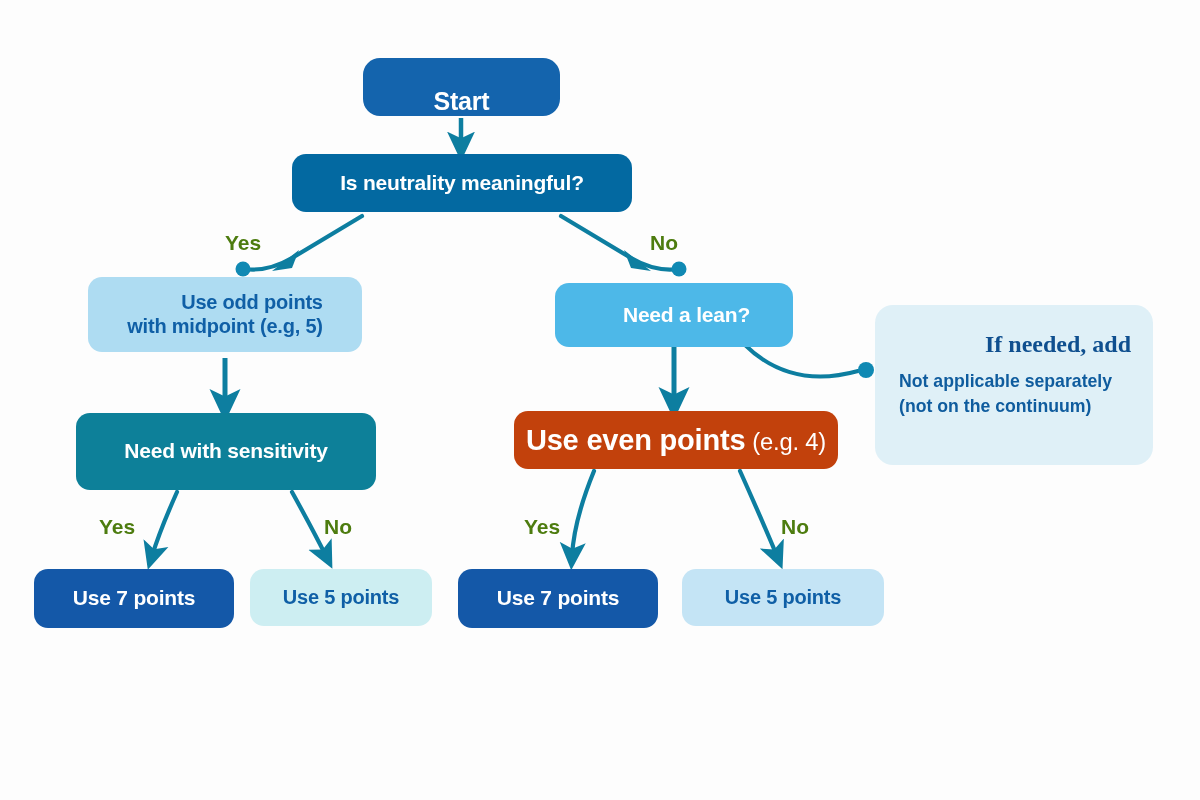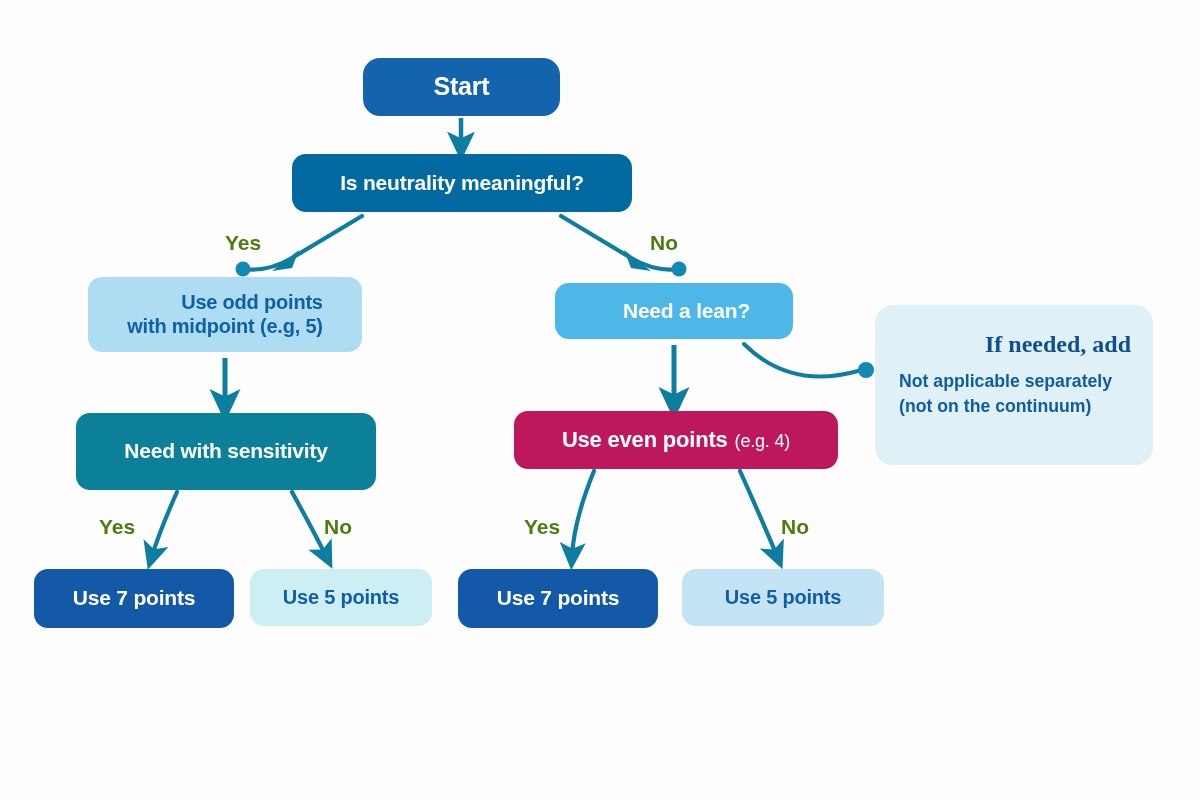--- a/index.html
+++ b/index.html
@@ -44,46 +44,46 @@
   .node .line2 { display: block; }
   .sub {
     font-weight: normal;
     font-size: 0.82em;
   }
 
   
   .n-start {
     left: 363px; top: 58px; width: 197px; height: 58px;
     background: #1464ad; color: #ffffff;
-    font-size: 25px; border-radius: 17px;
+    font-size: 25px; border-radius: 17px; align-items: flex-end;
   }
   .n-neutral {
     left: 292px; top: 154px; width: 340px; height: 58px;
     background: #0369a1; color: #ffffff;
     font-size: 21px; border-radius: 14px;
   }
   .n-odd {
     left: 88px; top: 277px; width: 274px; height: 75px;
     background: #aedcf2; color: #0f5fa6;
     font-size: 20px; border-radius: 14px; text-align: right;
   }
   .n-lean {
-    left: 555px; top: 283px; width: 238px; height: 56px;
+    left: 555px; top: 283px; width: 238px; height: 64px;
     background: #4db8e8; color: #ffffff;
     font-size: 21px; border-radius: 14px; padding-left: 25px;
   }
   .n-sens {
     left: 76px; top: 413px; width: 300px; height: 77px;
     background: #0d8099; color: #ffffff;
     font-size: 21px; border-radius: 14px;
   }
   .n-even {
     left: 514px; top: 411px; width: 324px; height: 58px;
-    background: #be185d; color: #ffffff;
-    font-size: 22px; border-radius: 14px;
+    background: #c2410c; color: #ffffff;
+    font-size: 29px; border-radius: 14px;
   }
   .n-seven-l {
     left: 34px; top: 569px; width: 200px; height: 59px;
     background: #1458a8; color: #ffffff;
     font-size: 21px; border-radius: 14px;
   }
   .n-five-l {
     left: 250px; top: 569px; width: 182px; height: 57px;
     background: #cdeef2; color: #0f5fa6;
     font-size: 20px; border-radius: 14px;

